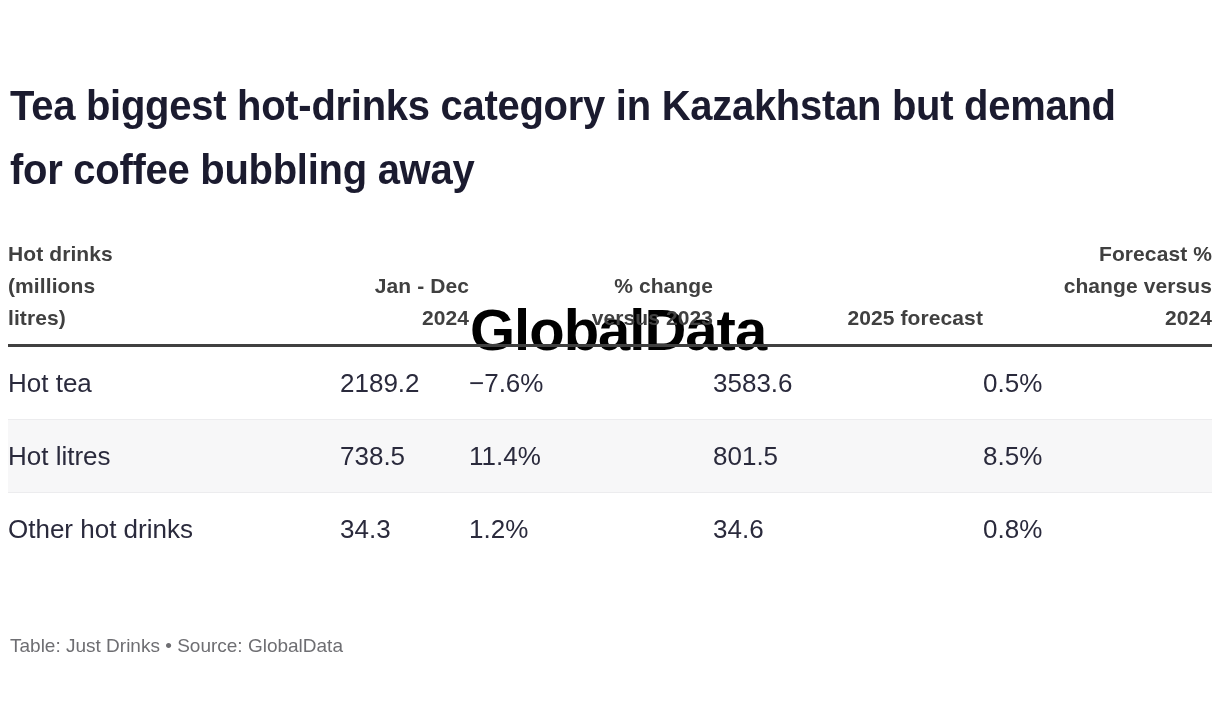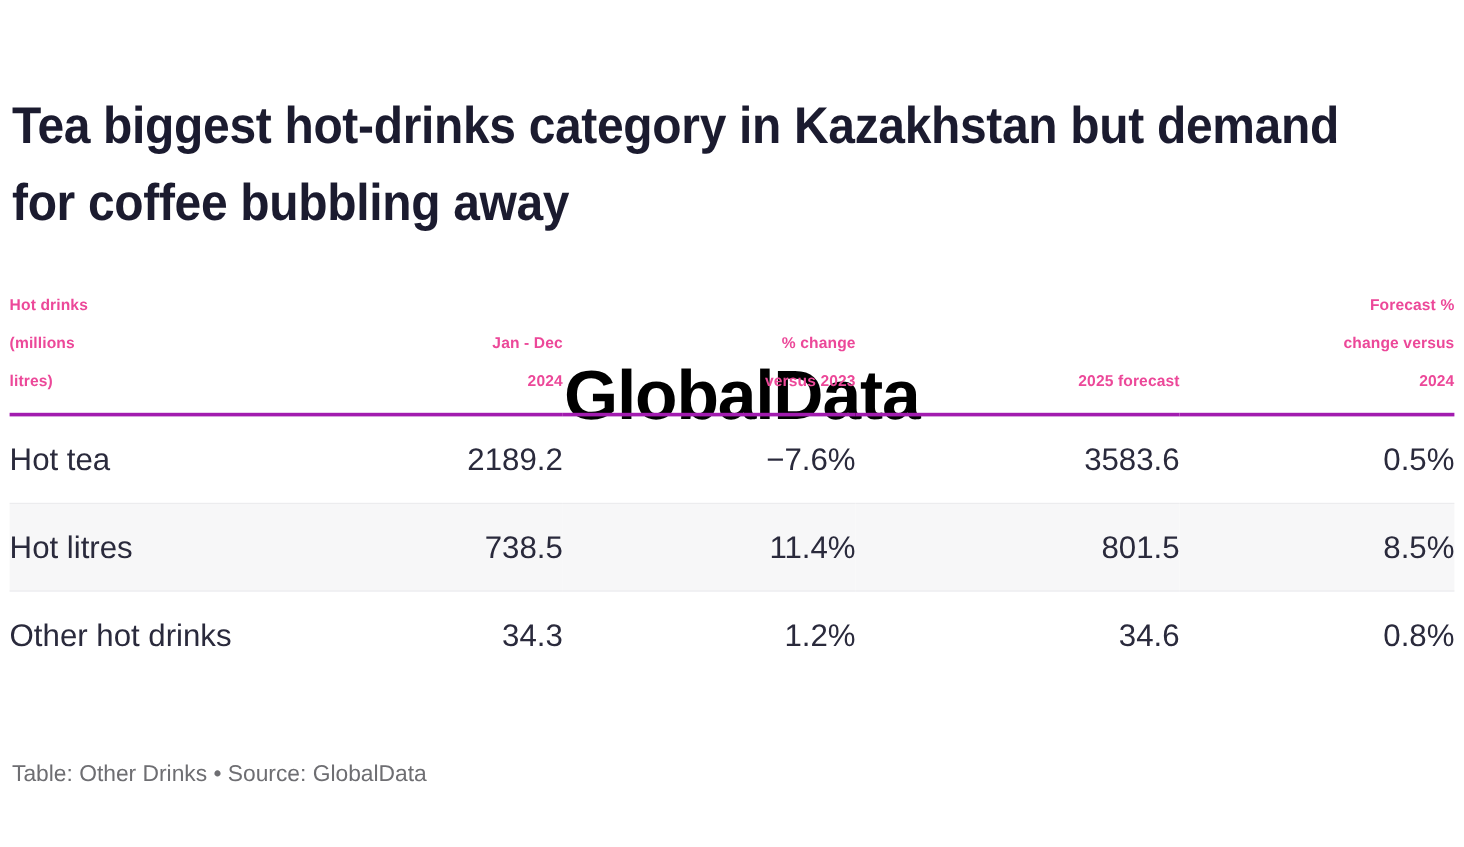--- a/index.html
+++ b/index.html
@@ -51,27 +51,27 @@
   }
   table.data-table {
     width: 1204px;
     border-collapse: collapse;
     table-layout: fixed;
     position: relative;
     z-index: 2;
   }
 
   table.data-table thead th {
-    font-size: 13px;
+    font-size: 21px;
     line-height: 32px;
     font-weight: 700;
-    color: #ec4899;
+    color: #404040;
     vertical-align: bottom;
     padding: 0 0 10px 0;
-    border-bottom: 3px solid #a21caf;
+    border-bottom: 3px solid #404040;
     font-family: "Liberation Sans Narrow", "Liberation Sans", sans-serif;
     letter-spacing: 0.1px;
   }
   th.col-label {
     text-align: left;
     padding-left: 18px;
   }
   th.col-num {
     text-align: right;
   }
@@ -83,21 +83,20 @@
     color: #2a2a3c;
     height: 72px;
     padding: 0;
     border-bottom: 1px solid #ececee;
   }
   td.col-label {
     text-align: left;
     padding-left: 18px;
   }
   td.col-num {
-    text-align: right;
   }
   tbody tr:last-child td {
     border-bottom: none;
   }
   tbody tr.striped td {
     background: #f7f7f8;
   }
 
   
   .pad-c1 { padding-right: 0; }
@@ -197,15 +196,15 @@
           <td class="col-label pad-c1">Other hot drinks</td>
           <td class="col-num pad-c2">34.3</td>
           <td class="col-num pad-c3">1.2%</td>
           <td class="col-num pad-c4">34.6</td>
           <td class="col-num pad-c5">0.8%</td>
         </tr>
       </tbody>
     </table>
   </div>
 
-  <div class="footer">Table: Other Drinks • Source: GlobalData</div>
+  <div class="footer">Table: Just Drinks • Source: GlobalData</div>
 
 </div>
 
 </body></html>

